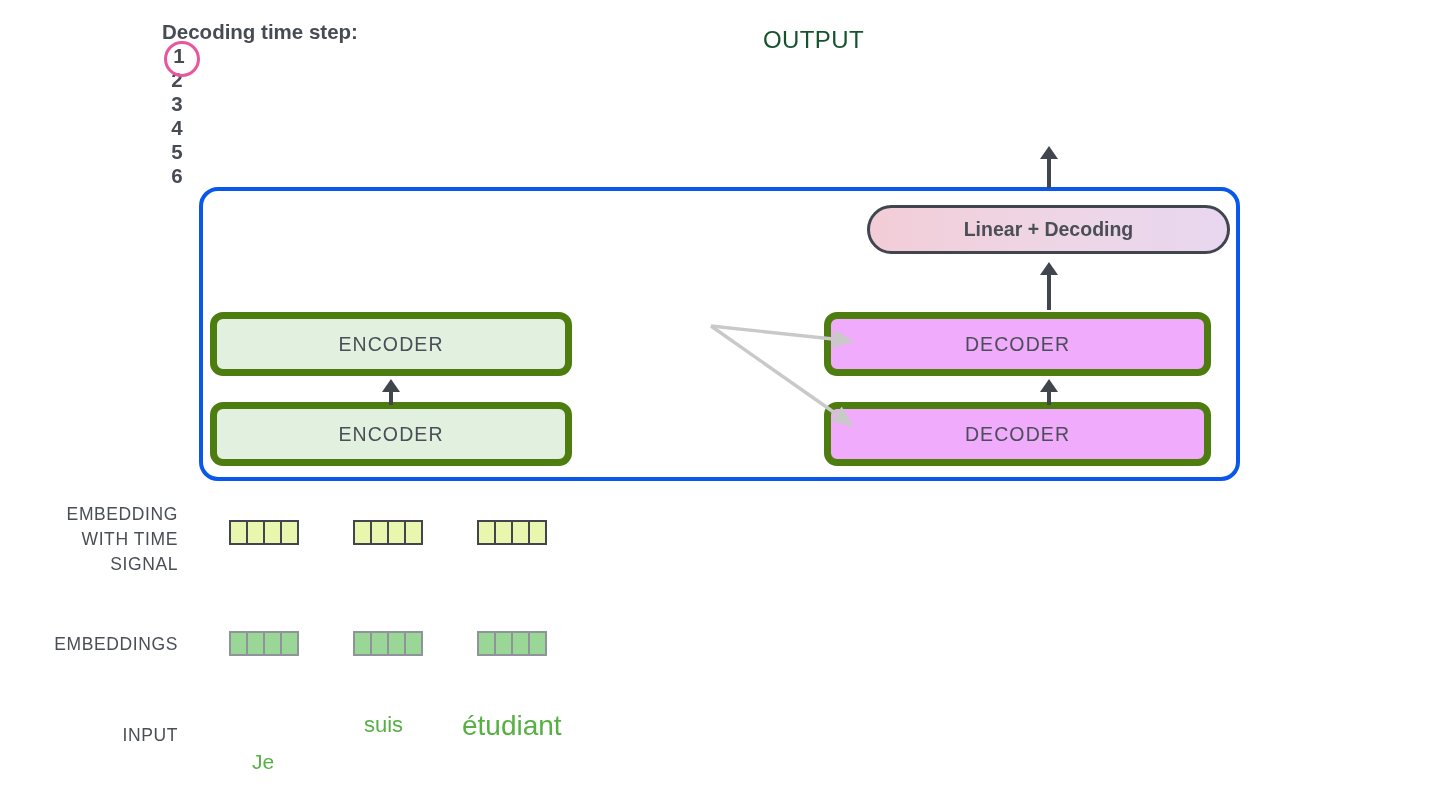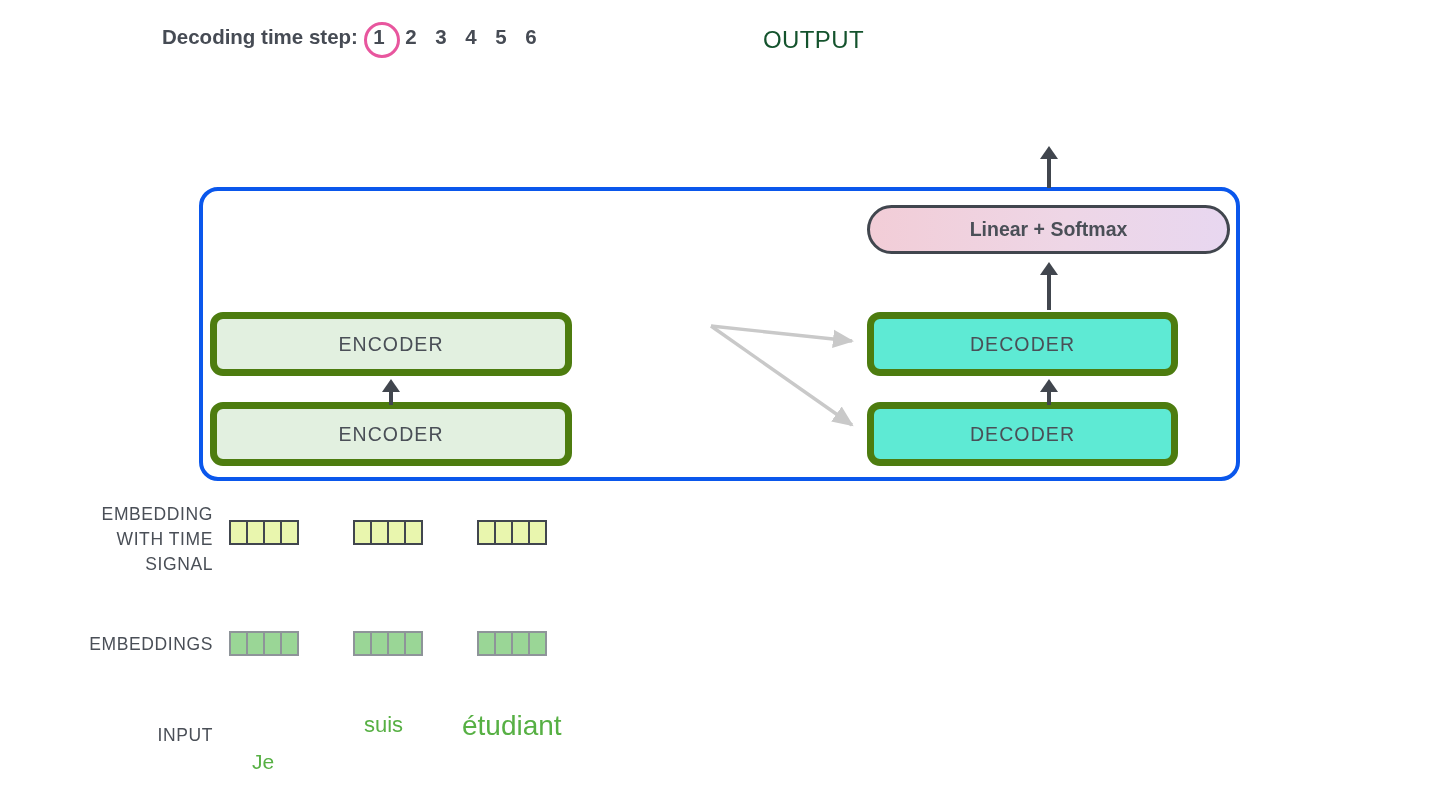--- a/index.html
+++ b/index.html
@@ -22,25 +22,25 @@
     height: 790px;
   }
 
   
   #timestep-row {
     position: absolute;
     left: 162px;
     top: 20px;
     height: 34px;
     display: flex;
-    align-items: center;
     font-size: 20.5px;
     font-weight: bold;
     color: #464b54;
     white-space: nowrap;
+    flex-direction: column;
   }
   #timestep-label { margin-right: 4px; }
   .step-num {
     display: inline-flex;
     align-items: center;
     justify-content: center;
     width: 30px;
     height: 34px;
     font-size: 20.5px;
     font-weight: bold;
@@ -100,23 +100,23 @@
   .enc {
     background: #e2f0e0;
     left: 210px;
     width: 362px;
     height: 64px;
   }
   #encoder-top    { top: 312px; }
   #encoder-bottom { top: 402px; }
 
   .dec {
-    background: #5eead4;
-    left: 867px;
-    width: 311px;
+    background: #f0abfc;
+    left: 824px;
+    width: 387px;
     height: 64px;
   }
   #decoder-top    { top: 312px; }
   #decoder-bottom { top: 402px; }
 
   #linear-softmax {
     position: absolute;
     left: 867px;
     top: 205px;
     width: 363px;
@@ -206,21 +206,20 @@
   #emb-g3 { left: 477px; top: 631px; }
 
   
   .side-label {
     position: absolute;
     text-align: right;
     font-size: 17.5px;
     letter-spacing: 0.6px;
     color: #4a4f57;
     line-height: 25px;
-    padding-left: 35px;
   }
   #label-time-signal { left: 0px; top: 502px; width: 178px; }
   #label-embeddings  { left: 0px; top: 632px; width: 178px; }
   #label-input       { left: 0px; top: 723px; width: 178px; font-size: 17.5px; }
 
   
   .word {
     position: absolute;
     color: #57b044;
     white-space: nowrap;
@@ -247,21 +246,21 @@
   <div id="output-label">OUTPUT</div>
 
   <div id="model-container"></div>
 
   <div class="block enc" id="encoder-top">ENCODER</div>
   <div class="block enc" id="encoder-bottom">ENCODER</div>
 
   <div class="block dec" id="decoder-top">DECODER</div>
   <div class="block dec" id="decoder-bottom">DECODER</div>
 
-  <div id="linear-softmax">Linear + Softmax</div>
+  <div id="linear-softmax">Linear + Decoding</div>
 
   <div class="uparrow" id="arrow-encoder-stack">
     <div class="head"></div>
       <div class="shaft"></div>
   </div>
   <div class="uparrow" id="arrow-decoder-stack">
     <div class="head"></div>
       <div class="shaft"></div>
   </div>
   <div class="uparrow" id="arrow-decoder-to-linear">

